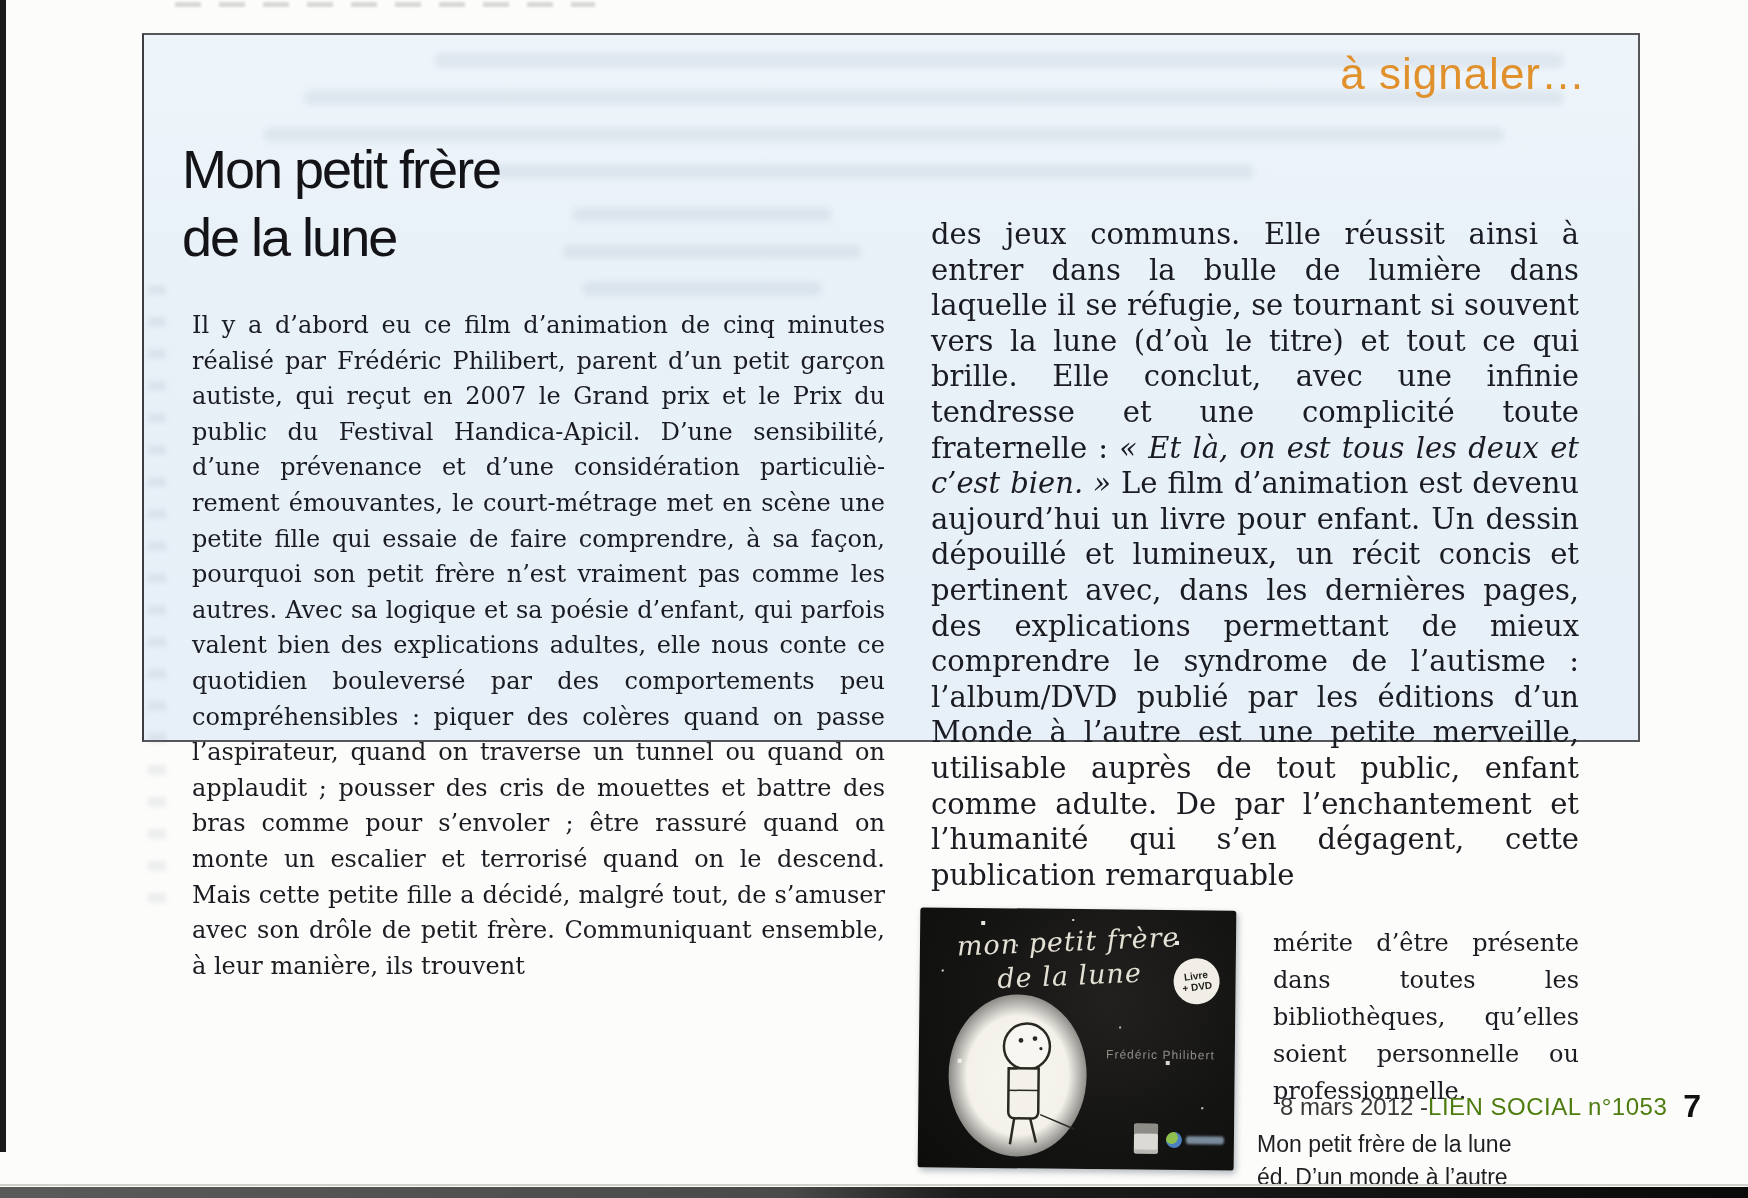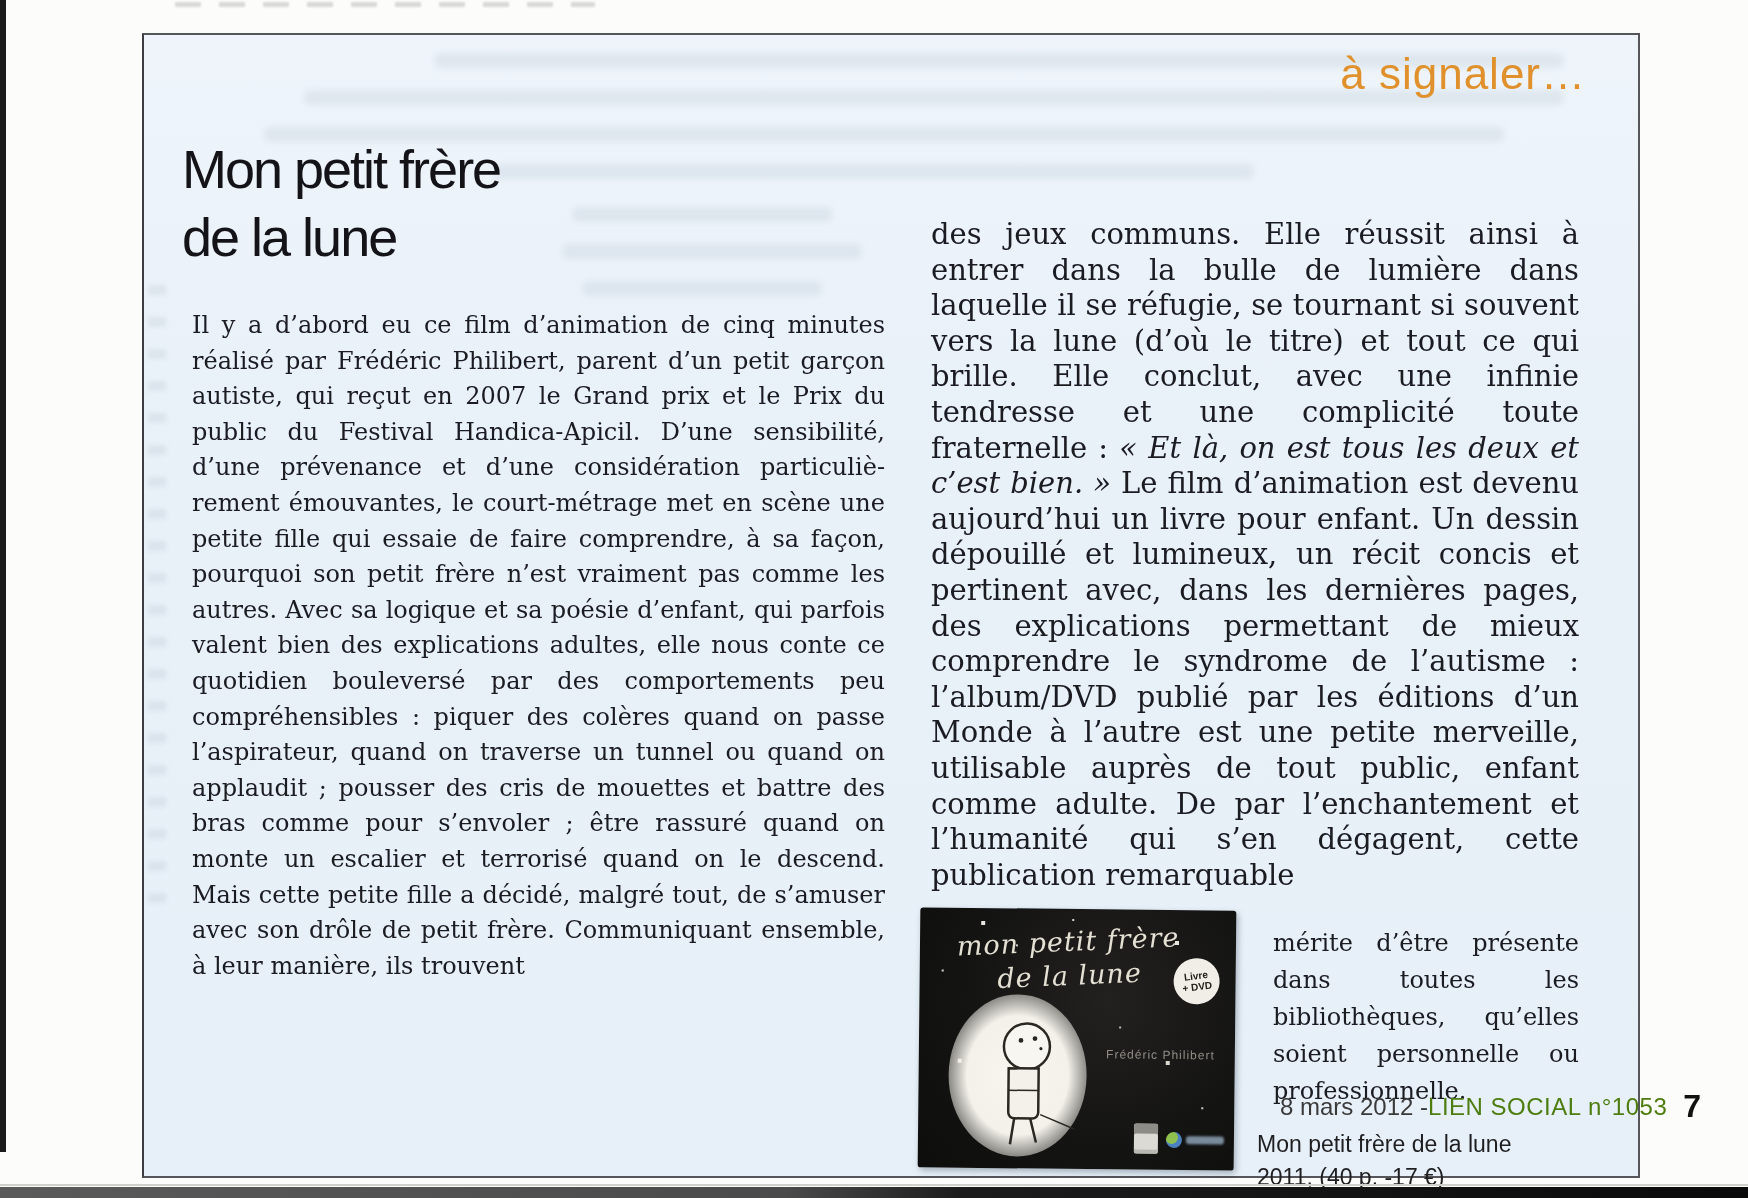--- a/index.html
+++ b/index.html
@@ -10,21 +10,21 @@
   }
   
   .scan-edge-left{position:absolute;left:0;top:0;width:6px;height:1152px;background:#1b1b1b;}
   .scan-top-marks{position:absolute;left:175px;top:2px;width:420px;height:5px;opacity:.3;filter:blur(1px);
     background:repeating-linear-gradient(90deg,#8a8a8a 0 26px,transparent 26px 44px);}
   .scan-bottom-line{position:absolute;left:0;bottom:12px;width:100%;height:2px;background:#cfcfcc;}
   .scan-edge-bottom{position:absolute;left:0;bottom:0;width:100%;height:11px;
     background:linear-gradient(90deg,#5a5a5a 0%,#4a4a4a 45%,#1c1c1c 55%,#0a0a0a 100%);}
   
   .article-box{
-    position:absolute;left:142px;top:33px;width:1498px;height:1145px;
+    position:absolute;left:142px;top:33px;width:1498px;height:709px;
     background:linear-gradient(180deg,#eef4fa 0%,#e8f1f8 40%,#e7f0f8 100%);
     border:2px solid #55555a;border-left-color:#3e3e42;box-sizing:border-box;
   }
   .ghost{position:absolute;height:15px;border-radius:7px;background:#7e90a8;opacity:.13;filter:blur(3px);}
   .ghost-strip{position:absolute;left:4px;top:250px;width:18px;height:640px;opacity:.5;filter:blur(2px);
     background:repeating-linear-gradient(180deg,rgba(110,122,142,.22) 0 10px,transparent 10px 32px);}
   
   .section-label{
     position:absolute;top:14px;right:52px;
     font-size:44px;letter-spacing:1px;color:#e0912c;font-weight:400;
@@ -137,20 +137,21 @@
           <div class="book-author">Frédéric Philibert</div>
           <div class="logo-square"></div>
           <div class="logo-globe"></div>
           <div class="logo-smudge"></div>
         </div>
 
         <div class="side-col">
           <p class="wrap-para body-serif">mérite d’être présente dans toutes les bibliothèques, qu’elles soient personnelle ou professionnelle.</p>
           <div class="book-caption">
             <div class="caption-title">Mon petit frère de la lune</div>
+            <div>éd. D’un monde à l’autre</div>
             <div>2011, (40 p. -17 €)</div>
           </div>
         </div>
 
       </div>
     </div>
   </div>
 
   <div class="page-footer">
     <span class="footer-date">8 mars 2012 - </span>

